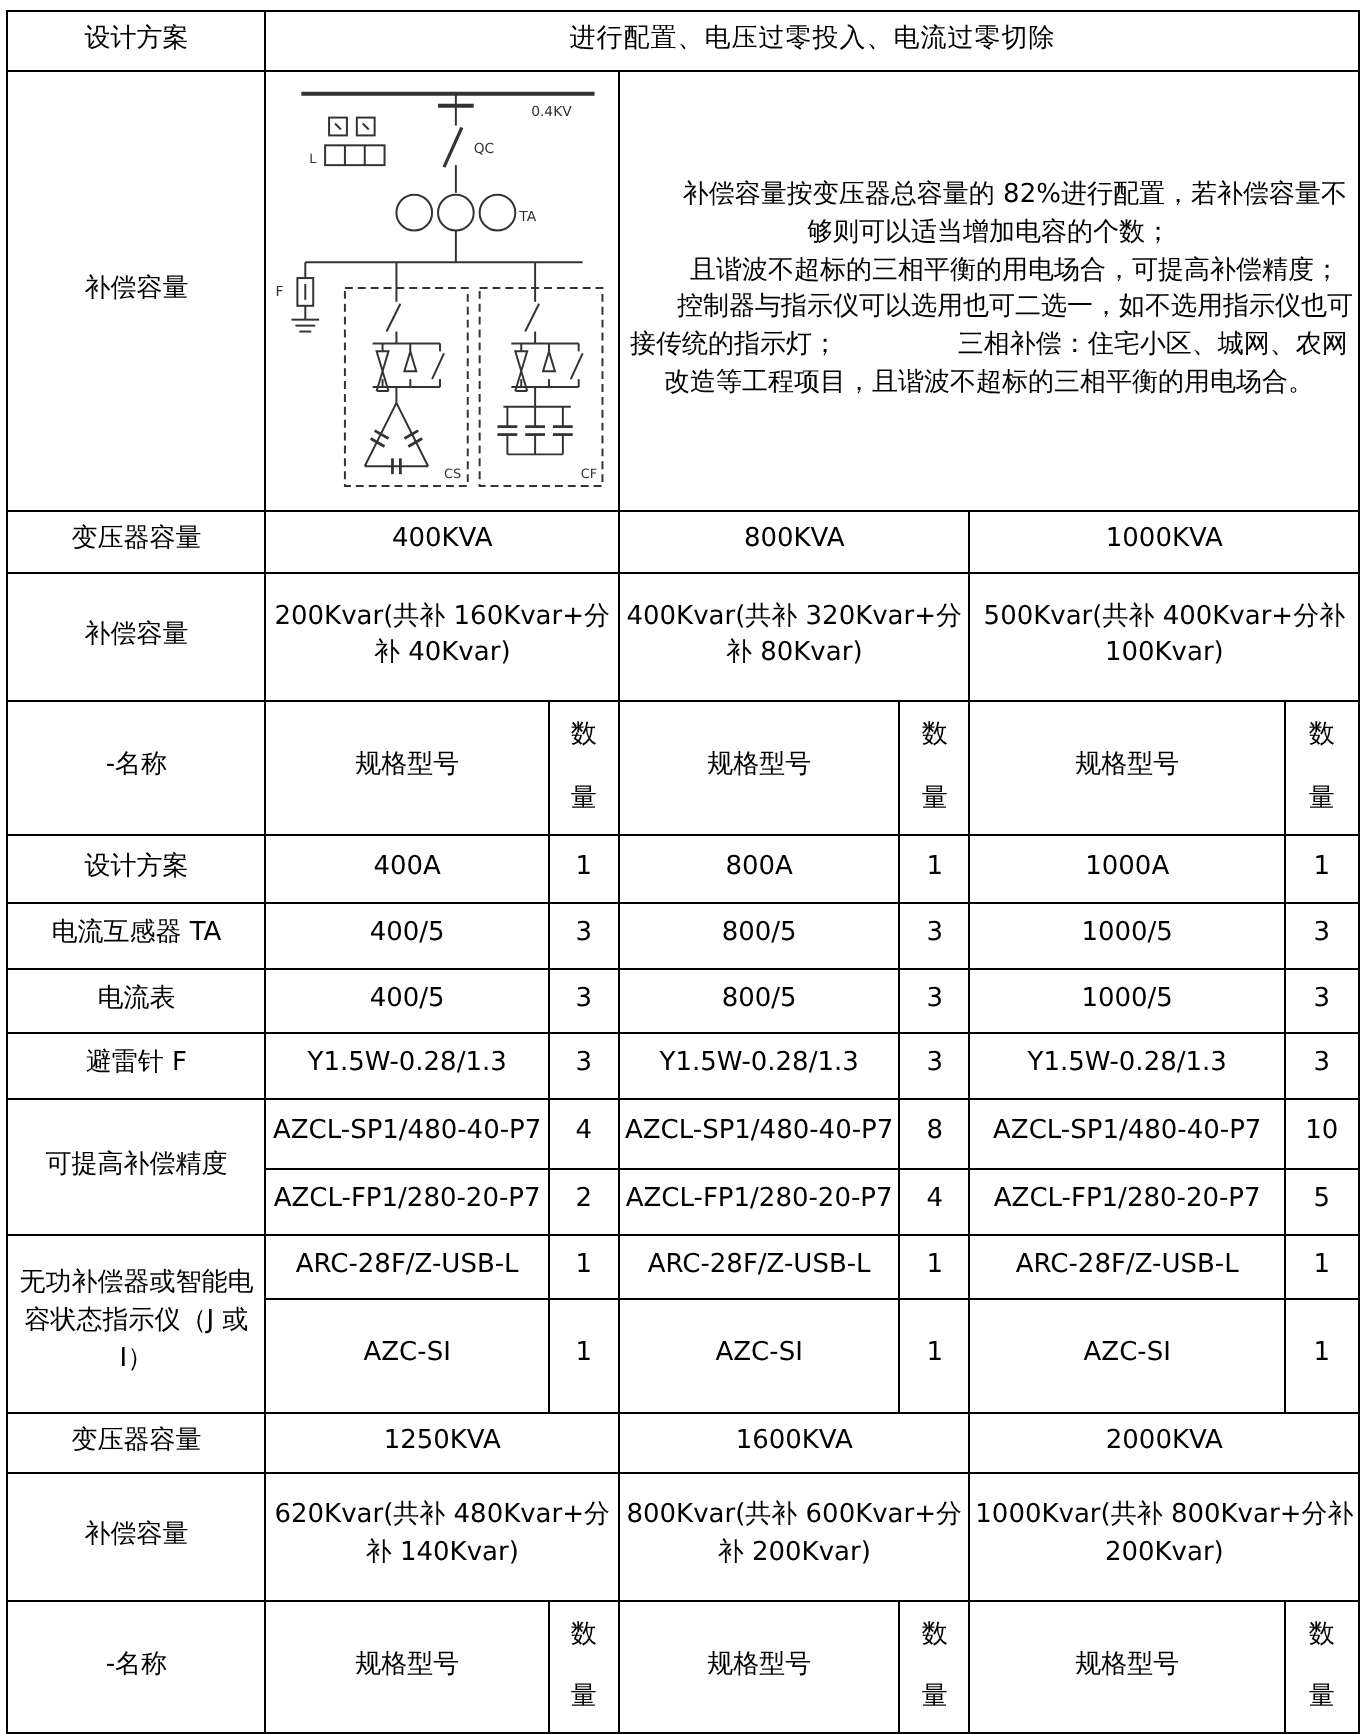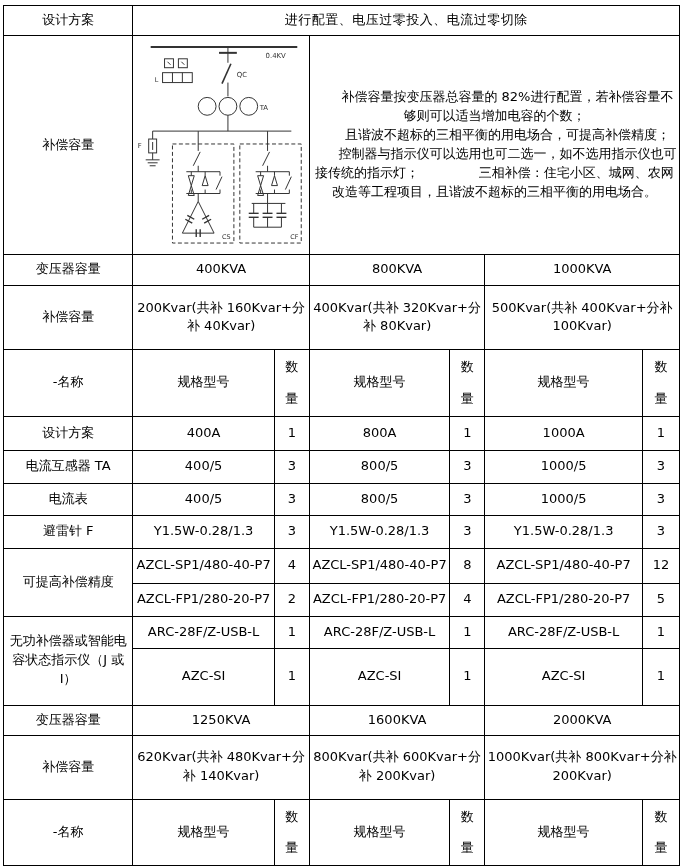--- a/index.html
+++ b/index.html
@@ -240,21 +240,21 @@
     <td class="val">Y1.5W-0.28/1.3</td>
     <td class="qty">3</td>
   </tr>
   <tr style="height:35px">
     <td class="rowlabel" rowspan="2">可提高补偿精度</td>
     <td class="val">AZCL-SP1/480-40-P7</td>
     <td class="qty">4</td>
     <td class="val">AZCL-SP1/480-40-P7</td>
     <td class="qty">8</td>
     <td class="val">AZCL-SP1/480-40-P7</td>
-    <td class="qty">12</td>
+    <td class="qty">10</td>
   </tr>
   <tr style="height:33px">
     <td class="val">AZCL-FP1/280-20-P7</td>
     <td class="qty">2</td>
     <td class="val">AZCL-FP1/280-20-P7</td>
     <td class="qty">4</td>
     <td class="val">AZCL-FP1/280-20-P7</td>
     <td class="qty">5</td>
   </tr>
   <tr style="height:32px">

